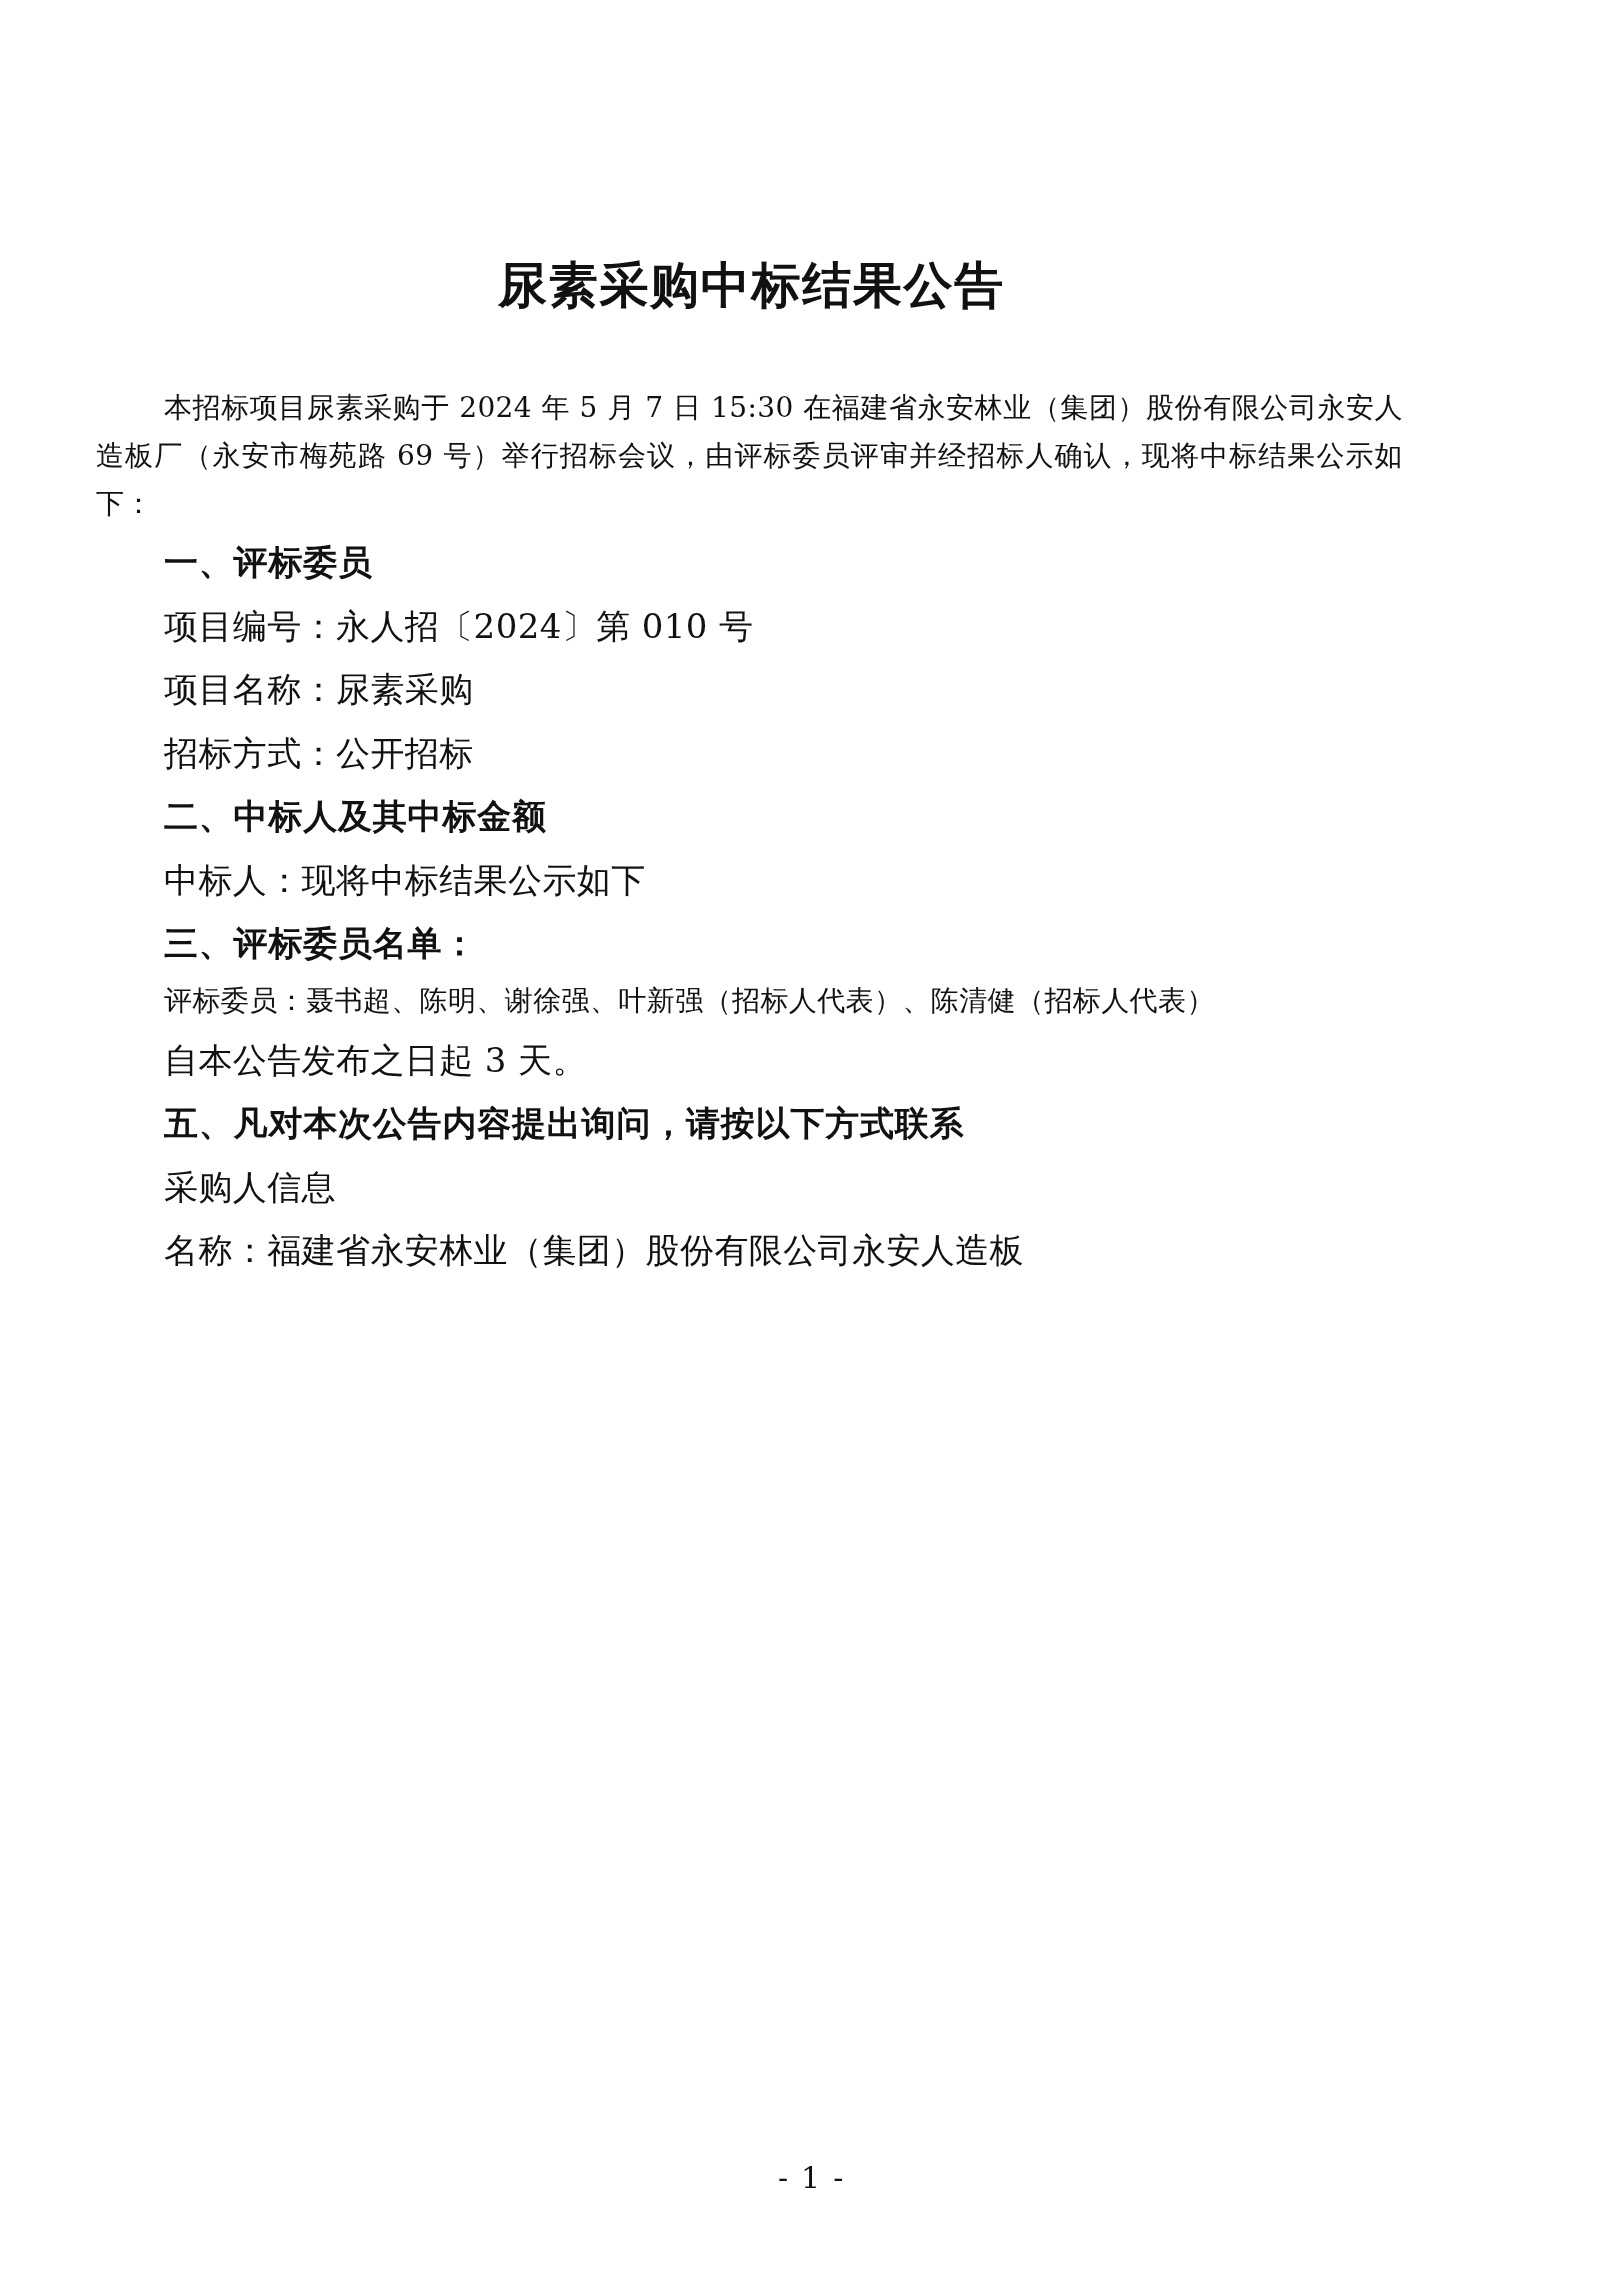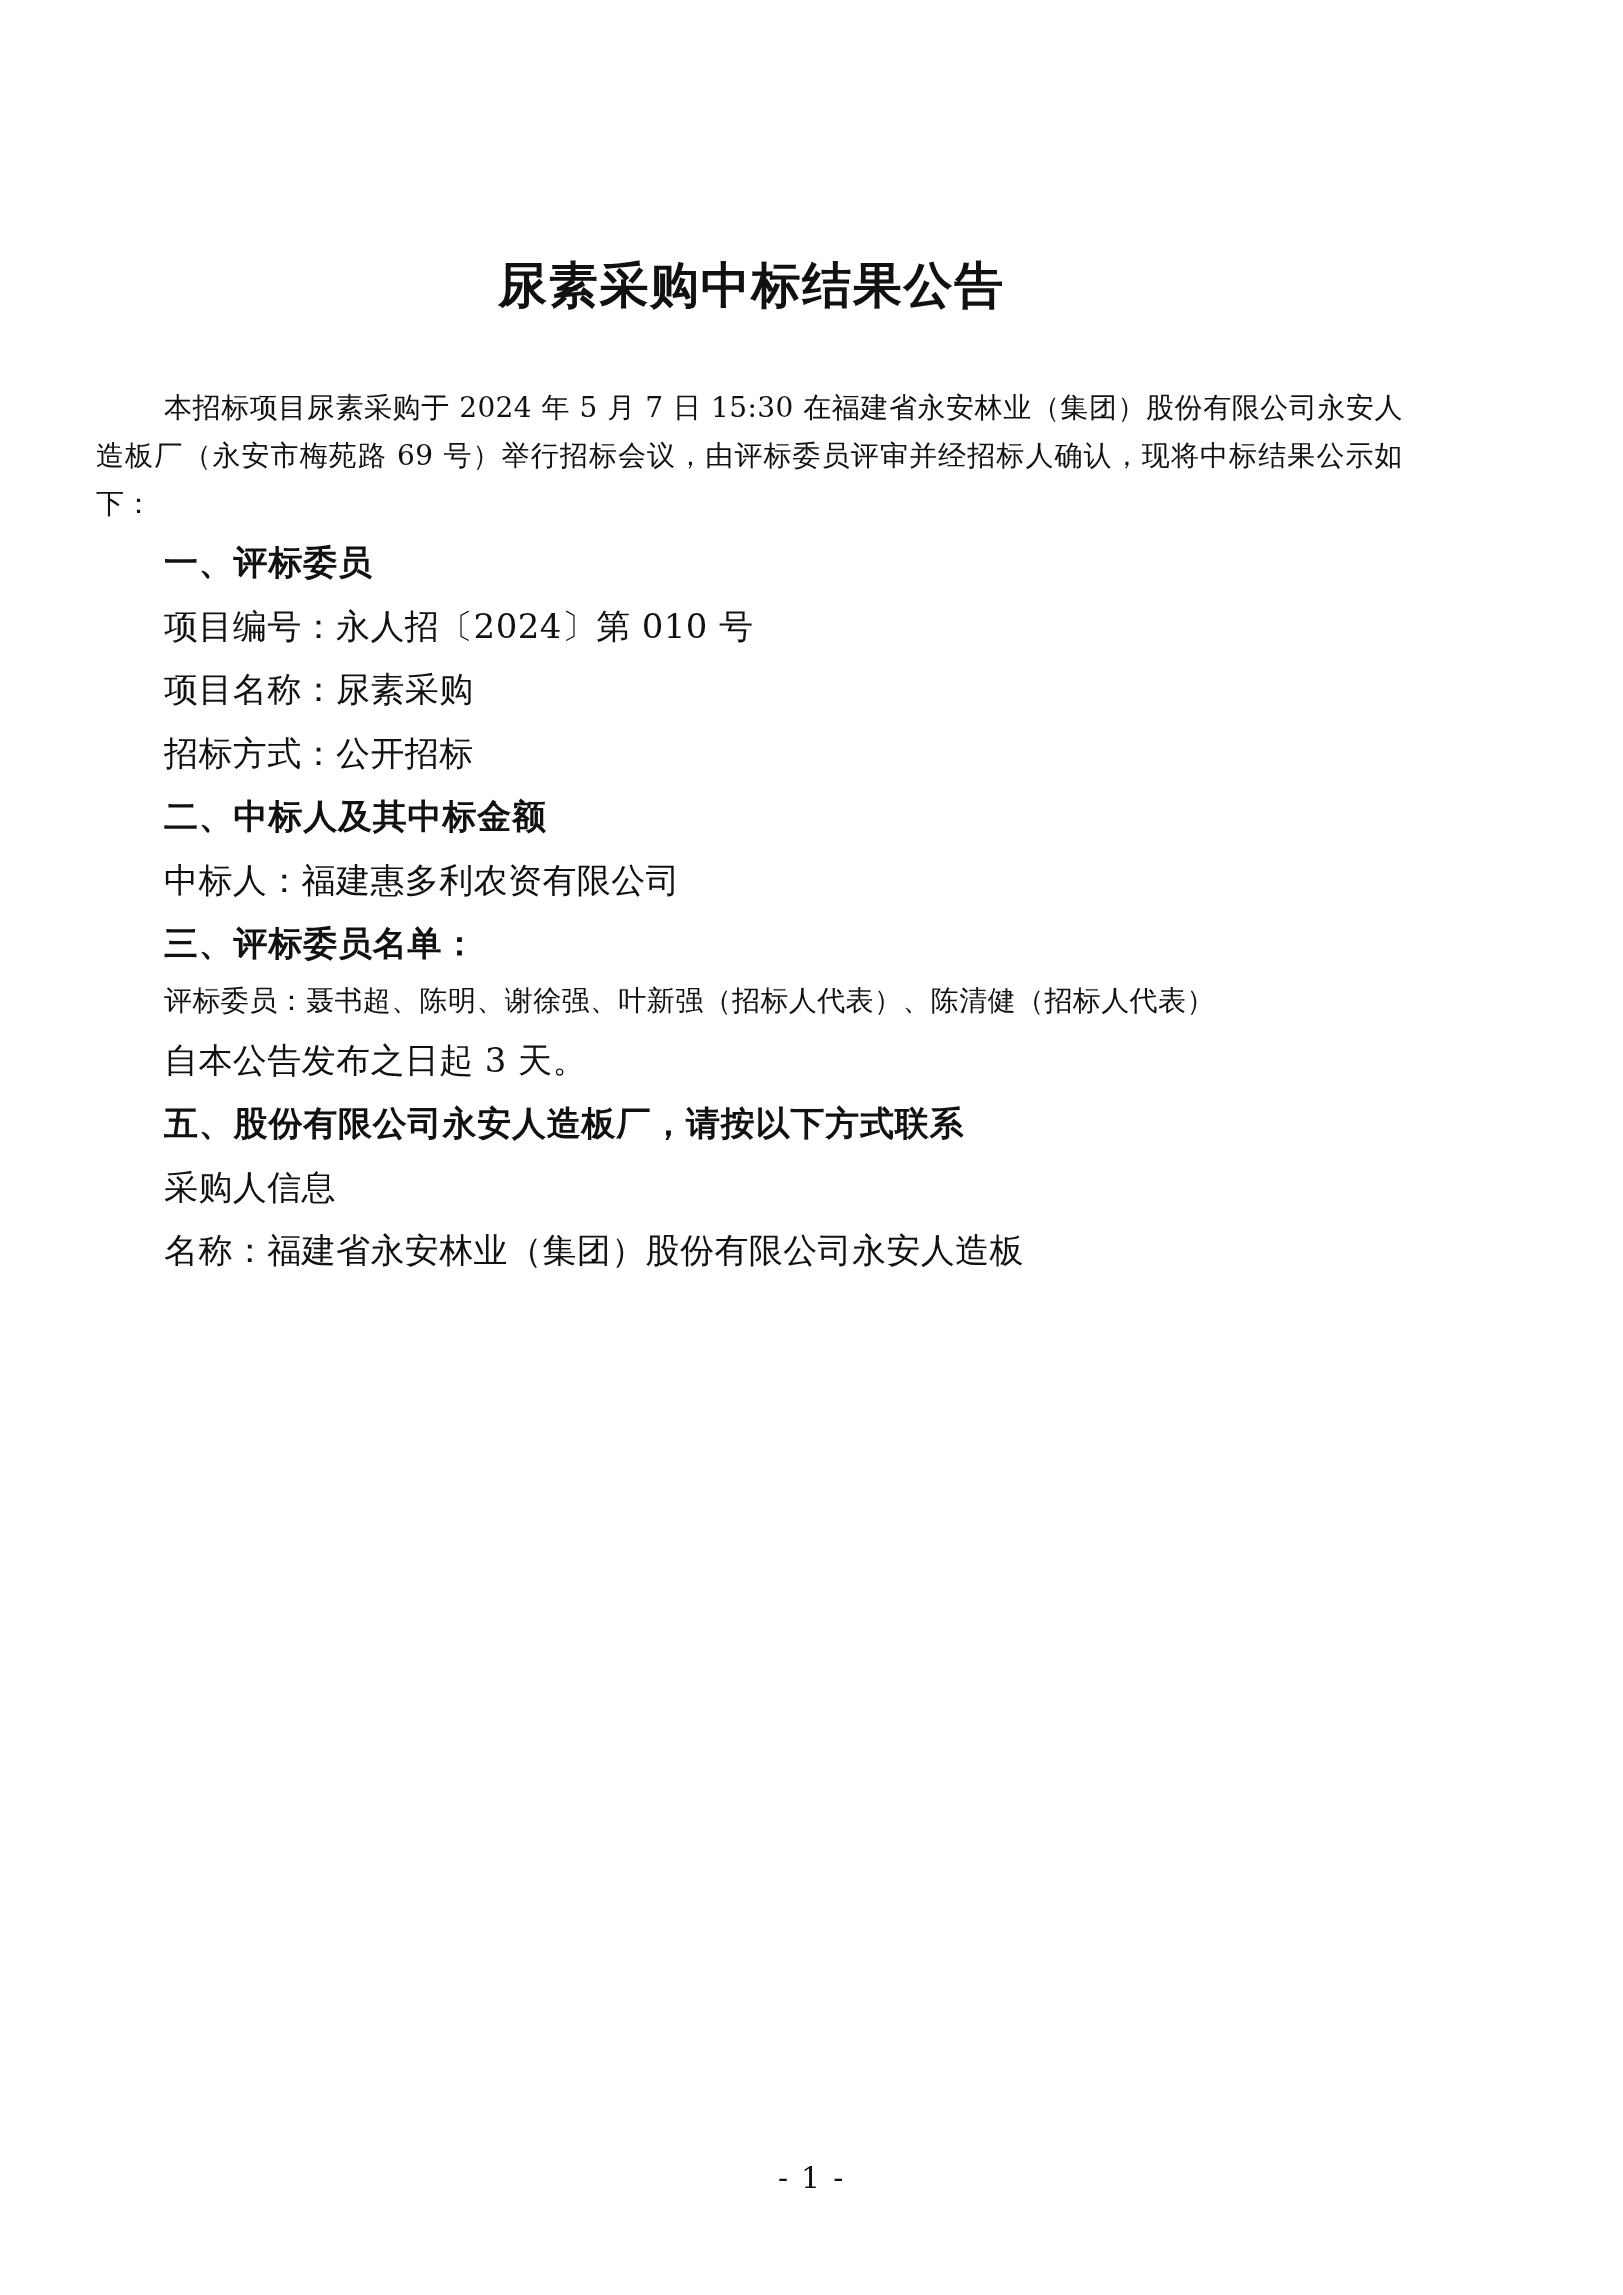--- a/index.html
+++ b/index.html
@@ -76,34 +76,34 @@
 
   <div>
     <p class="heading">一、评标委员</p>
     <p class="item">项目编号：永人招〔2024〕第 010 号</p>
     <p class="item">项目名称：尿素采购</p>
     <p class="item">招标方式：公开招标</p>
   </div>
 
   <div>
     <p class="heading">二、中标人及其中标金额</p>
-    <p class="item">中标人：福建惠多利农资有限公司</p>
+    <p class="item">中标人：现将中标结果公示如下</p>
   </div>
 
   <div>
     <p class="heading">三、评标委员名单：</p>
     <p class="para indent">评标委员：聂书超、陈明、谢徐强、叶新强（招标人代表）、陈清健（招标人代表）</p>
   </div>
 
   <div>
     <p class="item">自本公告发布之日起 3 天。</p>
   </div>
 
   <div>
-    <p class="heading">五、股份有限公司永安人造板厂，请按以下方式联系</p>
+    <p class="heading">五、凡对本次公告内容提出询问，请按以下方式联系</p>
     <p class="item">采购人信息</p>
     <p class="item">名称：福建省永安林业（集团）股份有限公司永安人造板</p>
   </div>
 
   <div class="page-number">- 1 -</div>
 
 </div>
 
 
 </body></html>

